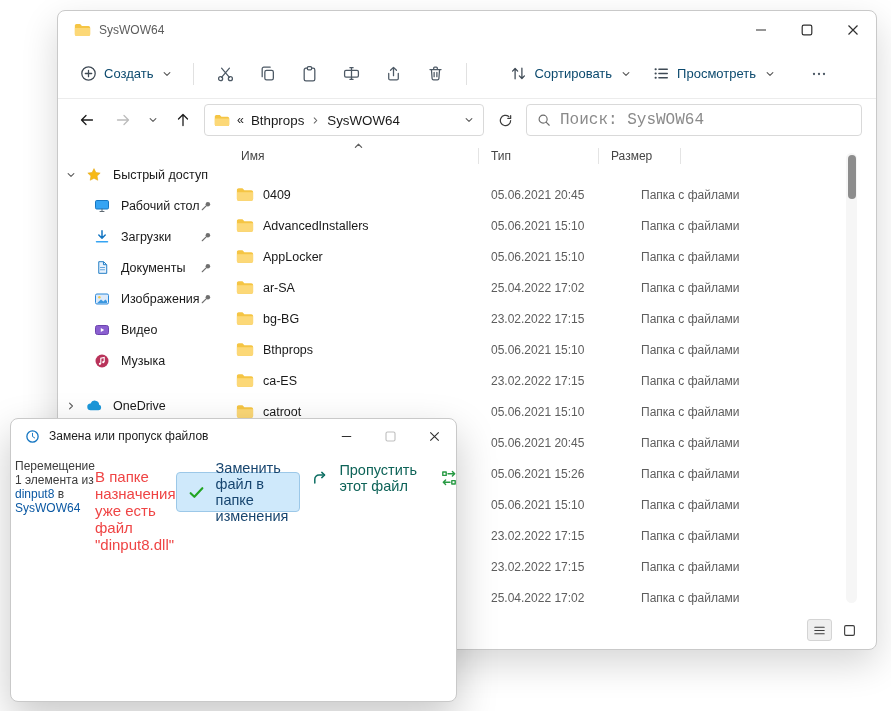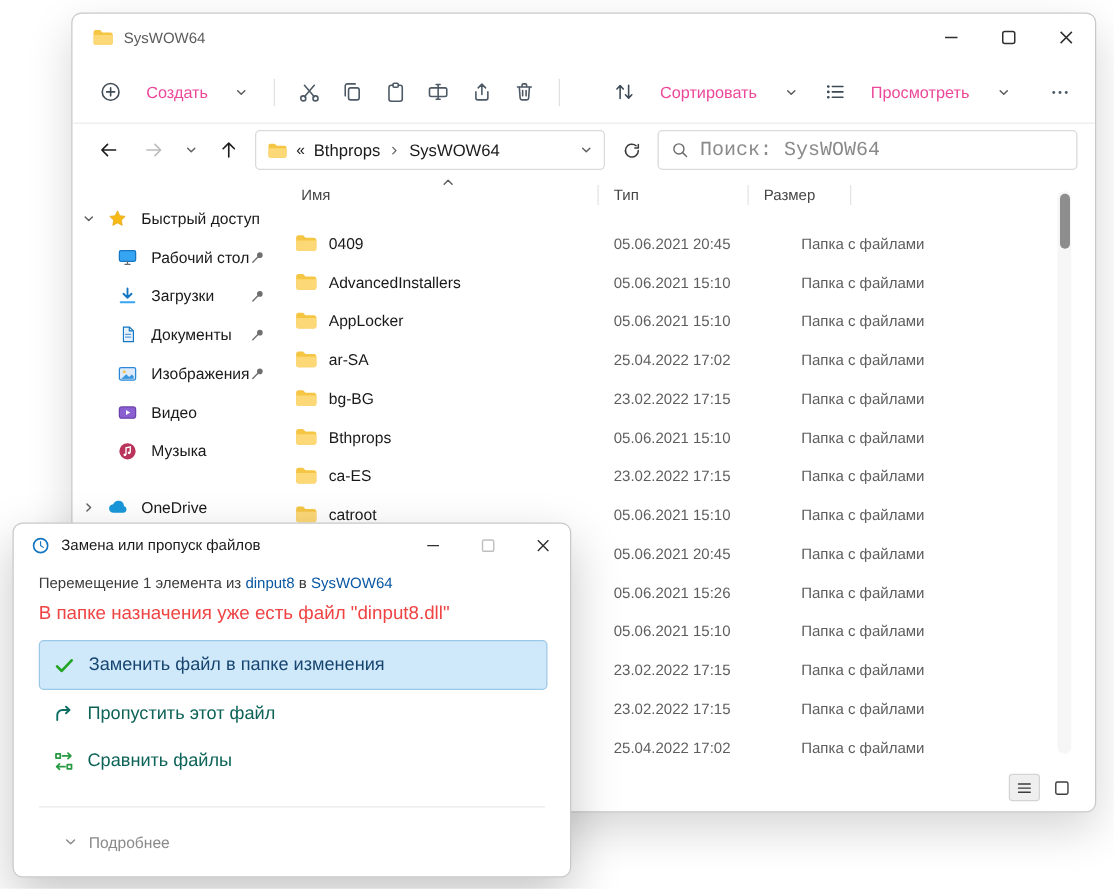--- a/index.html
+++ b/index.html
@@ -16,21 +16,21 @@
 
 .titlebar{height:38px;flex:0 0 auto;display:flex;align-items:center;padding-left:16px}
 .titlebar .ttl{font-size:12px;color:#5c5c5c;margin-left:8px}
 .win-controls{margin-left:auto;display:flex;align-self:stretch}
 .win-btn{width:46px;display:flex;align-items:center;justify-content:center;color:#2f2f2f}
 
 
 .toolbar{height:50px;flex:0 0 auto;display:flex;align-items:center;padding:0 12px;border-bottom:1px solid #ececec;gap:2px}
 .tbtn{height:34px;border-radius:5px;display:flex;align-items:center;justify-content:center;color:#4d5965}
 .tbtn.icon-only{width:40px}
-.tbtn.labeled{padding:0 10px;gap:20px;color:#ec4899}
+.tbtn.labeled{padding:0 10px;gap:7px;color:#0c4a6e}
 .tbtn.labeled .lbl{font-size:13px;white-space:nowrap}
 .tbtn .chev{color:#5a5a5a;margin-left:2px}
 .tsep{width:1px;height:22px;background:#e1e1e1;margin:0 9px}
 .sortgrp{margin-left:22px}
 .more-btn{margin-left:12px;width:34px}
 
 
 .addressbar{height:42px;flex:0 0 auto;display:flex;align-items:center;padding:0 14px;gap:6px}
 .nav-btn{width:30px;height:30px;display:flex;align-items:center;justify-content:center;color:#1c1c1c;border-radius:4px}
 .nav-btn.disabled{color:#bcbcbc}
@@ -75,21 +75,21 @@
 .statusbar{position:absolute;right:14px;bottom:8px;display:flex;gap:5px}
 .view-btn{width:25px;height:22px;display:flex;align-items:center;justify-content:center;color:#3c3c3c;border-radius:3px}
 .view-btn.active{background:#efefef;border:1px solid #d4d4d4}
 
 
 .d-titlebar{height:34px;flex:0 0 auto;display:flex;align-items:center;padding-left:14px}
 .d-title{font-size:12px;margin-left:9px;color:#1a1a1a}
 .d-controls{margin-left:auto;display:flex;align-self:stretch}
 .d-btn{width:44px;display:flex;align-items:center;justify-content:center;color:#2f2f2f}
 .d-btn.disabled{color:#bfbfbf}
-.d-body{padding:6px 20px 0;flex:1;display:flex;flex-direction:column}
+.d-body{padding:6px 4px 0;flex:1;display:flex;}
 .move-line{font-size:12px;color:#3b3b3b}
 .move-line a{color:#0a58a3;text-decoration:none}
 .conflict{font-size:15px;color:#ef4444;margin-top:9px}
 .option{display:flex;align-items:center;gap:11px;font-size:14.5px}
 .option.selected{margin-top:13px;height:40px;background:#cfe9fb;border:1px solid #9cc8e8;border-radius:4px;padding:0 11px;color:#17456f;width:407px}
 .option.plain{height:38px;padding:0 12px;color:#0e6358}
 .d-footer{border-top:1px solid #e9e9e9;height:56px;flex:0 0 auto;display:flex;align-items:center;gap:9px;padding:0 20px;color:#8a8a8a;font-size:12.5px;margin-top:auto}
 </style>
 </head>
 <body>

